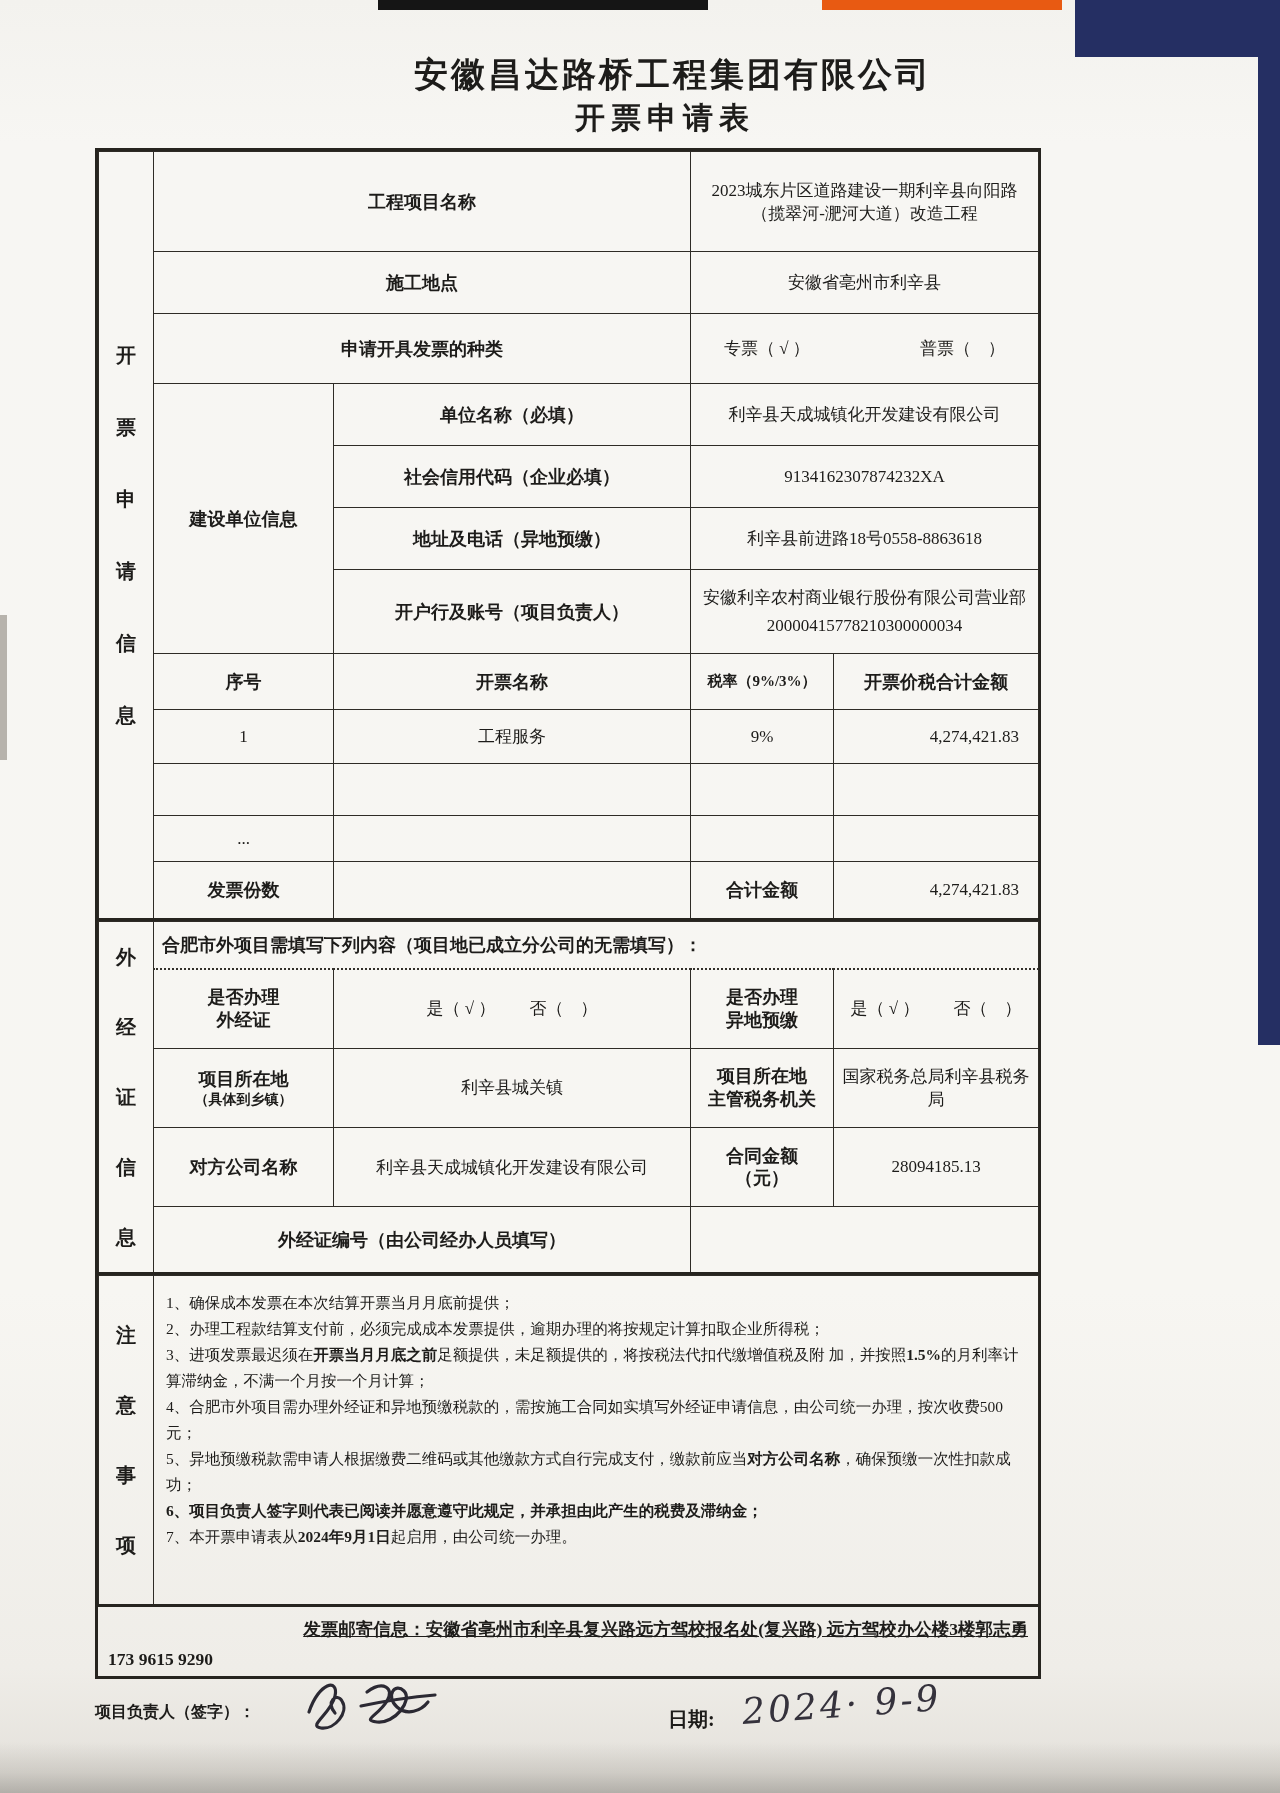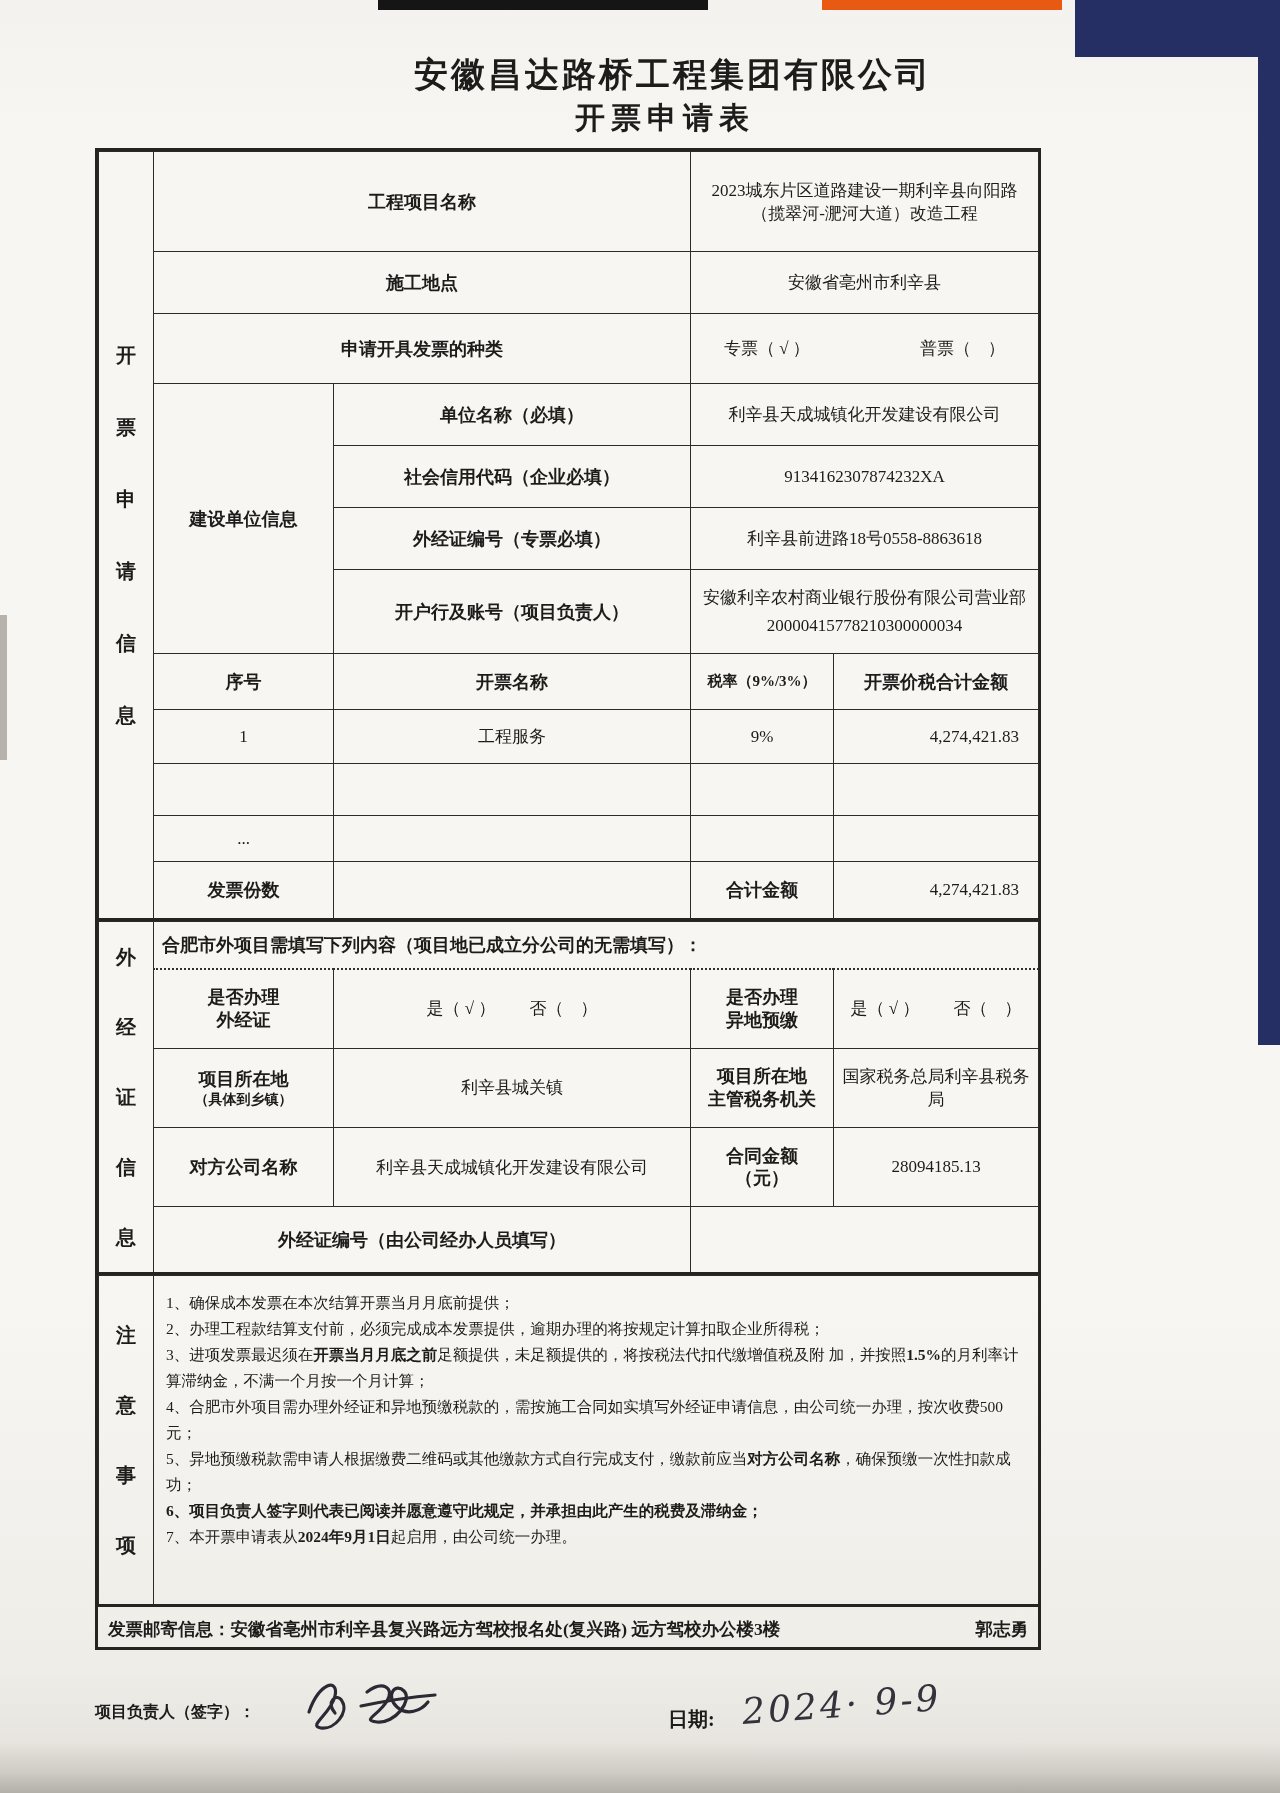--- a/index.html
+++ b/index.html
@@ -39,21 +39,21 @@
   .t1 .vlabel { line-height:72px; }
   .ratehdr { font-size:15px; letter-spacing:0; padding:0 1px; }
   .typecell { display:flex; justify-content:space-around; align-items:flex-end; height:100%; border:none;gap:44px; }
   td.flexhost { padding:0; }
   .bankline { line-height:1.6; }
   .introcell { text-align:left; font-weight:700; font-size:18px; padding-left:8px;
                border-bottom:2.5px dotted #33302a !important; }
   .notes-cell { text-align:left; vertical-align:top; padding:14px 10px 8px 12px; }
   .note-line { font-size:15.5px; line-height:26px; text-align:left; }
   .mailing { padding:10px 10px 6px 10px; font-weight:700; font-size:17.5px; }
-  .mail-row1 { display:flex; justify-content:space-between; align-items:baseline; }
+  .mail-row1 { display:flex; justify-content:flex-end; align-items:baseline;text-decoration:underline; }
   .mail-row2 { margin-top:8px; }
   .footer-sign  { position:absolute; left:95px;  top:1702px; font-size:16px; font-weight:700; }
   .footer-date-label { position:absolute; left:668px; top:1706px; font-size:20px; font-weight:700; }
   .sig-svg { position:absolute; left:295px; top:1668px; }
   .date-hand { position:absolute; left:742px; top:1684px; font-size:36px; font-style:italic;
                color:#35323c; transform:rotate(-4deg); letter-spacing:3px;
                font-family:"DejaVu Serif",serif; }
 </style>
 </head>
 <body>
@@ -107,21 +107,21 @@
       <tr style="height:62px">
         <td class="lab" rowspan="4">建设单位信息</td>
         <td class="lab">单位名称（必填）</td>
         <td class="val" colspan="2">利辛县天成城镇化开发建设有限公司</td>
       </tr>
       <tr style="height:62px">
         <td class="lab">社会信用代码（企业必填）</td>
         <td class="val" colspan="2">9134162307874232XA</td>
       </tr>
       <tr style="height:62px">
-        <td class="lab">外经证编号（专票必填）</td>
+        <td class="lab">地址及电话（异地预缴）</td>
         <td class="val" colspan="2">利辛县前进路18号0558-8863618</td>
       </tr>
       <tr style="height:84px">
         <td class="lab">开户行及账号（项目负责人）</td>
         <td class="val" colspan="2">
           <div class="bankline">安徽利辛农村商业银行股份有限公司营业部</div>
           <div class="bankline">20000415778210300000034</div>
         </td>
       </tr>
       <tr style="height:56px">
@@ -230,20 +230,21 @@
         </td>
       </tr>
     </tbody>
       </table>
 
     <div class="mailing">
       <div class="mail-row1">
         <span>发票邮寄信息：安徽省亳州市利辛县复兴路远方驾校报名处(复兴路) 远方驾校办公楼3楼</span>
         <span>郭志勇</span>
       </div>
+      <div class="mail-row2">173 9615 9290</div>
     </div>
   </div>
 
   <div class="footer-sign">项目负责人（签字）：</div>
   <svg class="sig-svg" width="160" height="78" viewBox="0 0 160 78">
     <g fill="none" stroke="#2b2933" stroke-width="3.2" stroke-linecap="round">
       <path d="M14 44 C 24 14, 44 10, 40 28 C 36 46, 12 58, 26 60 C 40 62, 54 44, 47 33 C 42 24, 30 34, 40 45"></path>
       <path d="M72 24 C 88 12, 100 20, 92 33 C 83 48, 66 52, 82 54 C 100 56, 118 32, 109 23 C 100 14, 90 28, 102 39 C 112 48, 126 43, 133 34"></path>
       <path d="M66 38 C 90 33, 116 29, 140 27"></path>
     </g>

